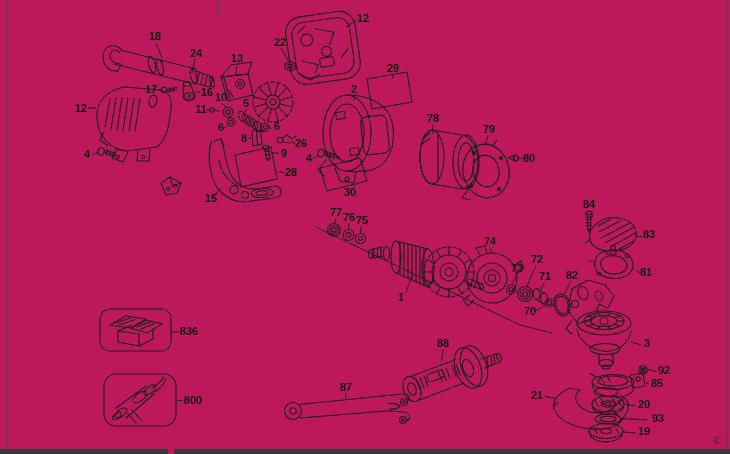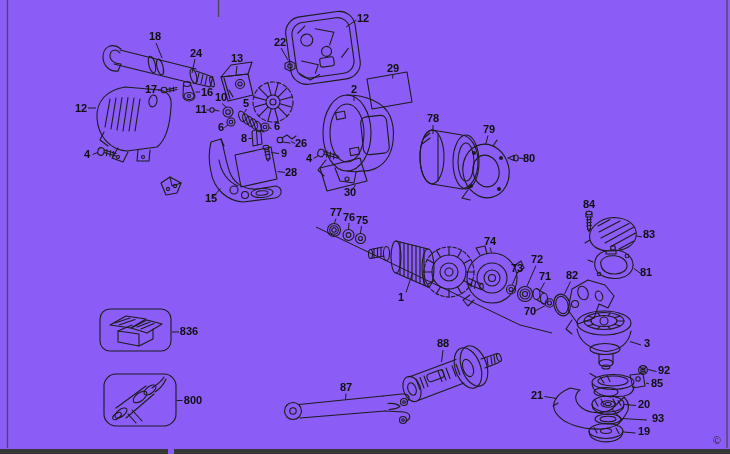--- a/index.html
+++ b/index.html
@@ -1,16 +1,16 @@
 <!DOCTYPE html>
 <html><head>
 <meta charset="utf-8">
 <style>
   html,body{margin:0;padding:0;background:#fff;}
-  .stage{position:relative;width:730px;height:454px;background:#8b5cf6;overflow:hidden;
+  .stage{position:relative;width:730px;height:454px;background:#be185d;overflow:hidden;
          font-family:"Liberation Sans",sans-serif;}
   svg{position:absolute;left:0;top:0;}
   .art path,.art line,.art circle,.art ellipse,.art rect,.art polygon{
       stroke:#1c1c1c;fill:none;stroke-width:1.1;stroke-linecap:round;stroke-linejoin:round;}
   .art .dot{fill:#1c1c1c;stroke:none;}
   .leaders path,.leaders line{stroke:#1c1c1c;fill:none;stroke-width:1;}
   .plabel{font:bold 11px "Liberation Sans",sans-serif;fill:#101010;text-anchor:middle;}
   .copy{font:11px "Liberation Serif",serif;fill:#222;text-anchor:middle;}
   .frame line{stroke:#4a4a4a;stroke-width:1.3;}
   .frame .bar{stroke:none;}

